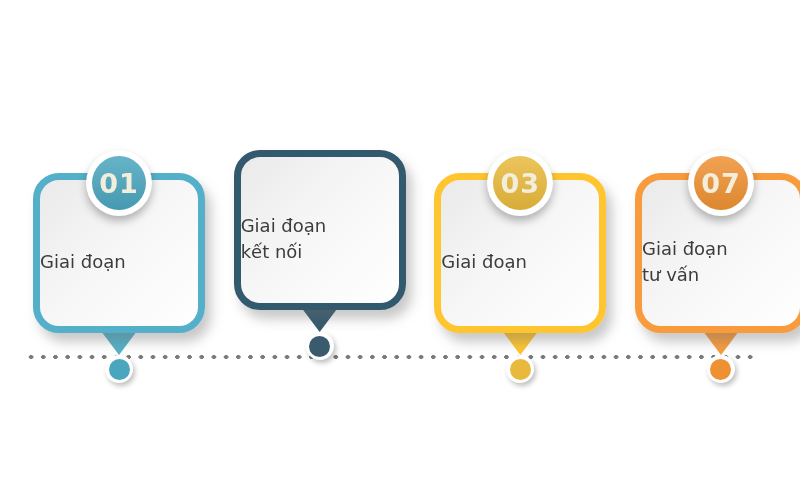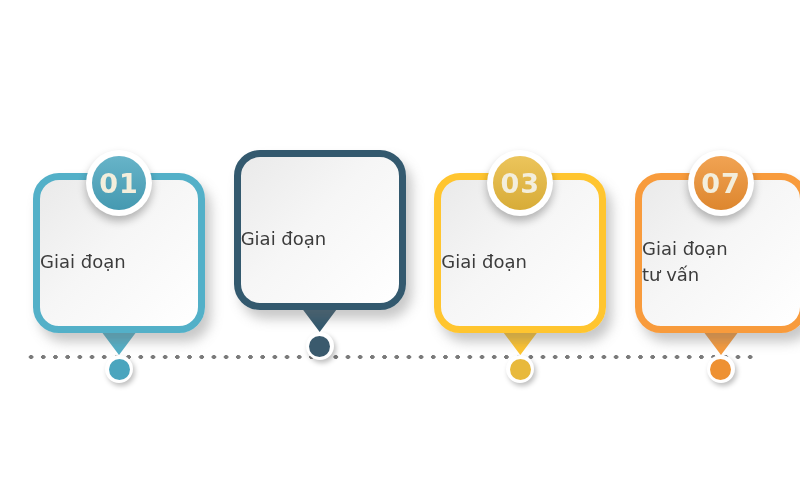--- a/index.html
+++ b/index.html
@@ -137,20 +137,21 @@
       </div>
       <div class="tail"></div>
       <div class="timeline-dot">
         <div class="inner"></div>
       </div>
     </div>
 
     <div class="step" style="--accent: #33596e; --badge: #3a5a6d;">
       <div class="card" style="color: rgb(60, 60, 60);">
         <div class="line">Giai đoạn</div>
+        <div class="line">kết nối</div>
       </div>
       <div class="tail"></div>
       <div class="timeline-dot">
         <div class="inner"></div>
       </div>
     </div>
 
     <div class="step" style="--accent: #ffc52f; --badge: #e8b93c;">
       <div class="badge-ring">
         <div class="badge" style="color: rgb(243, 238, 220);">03</div>

